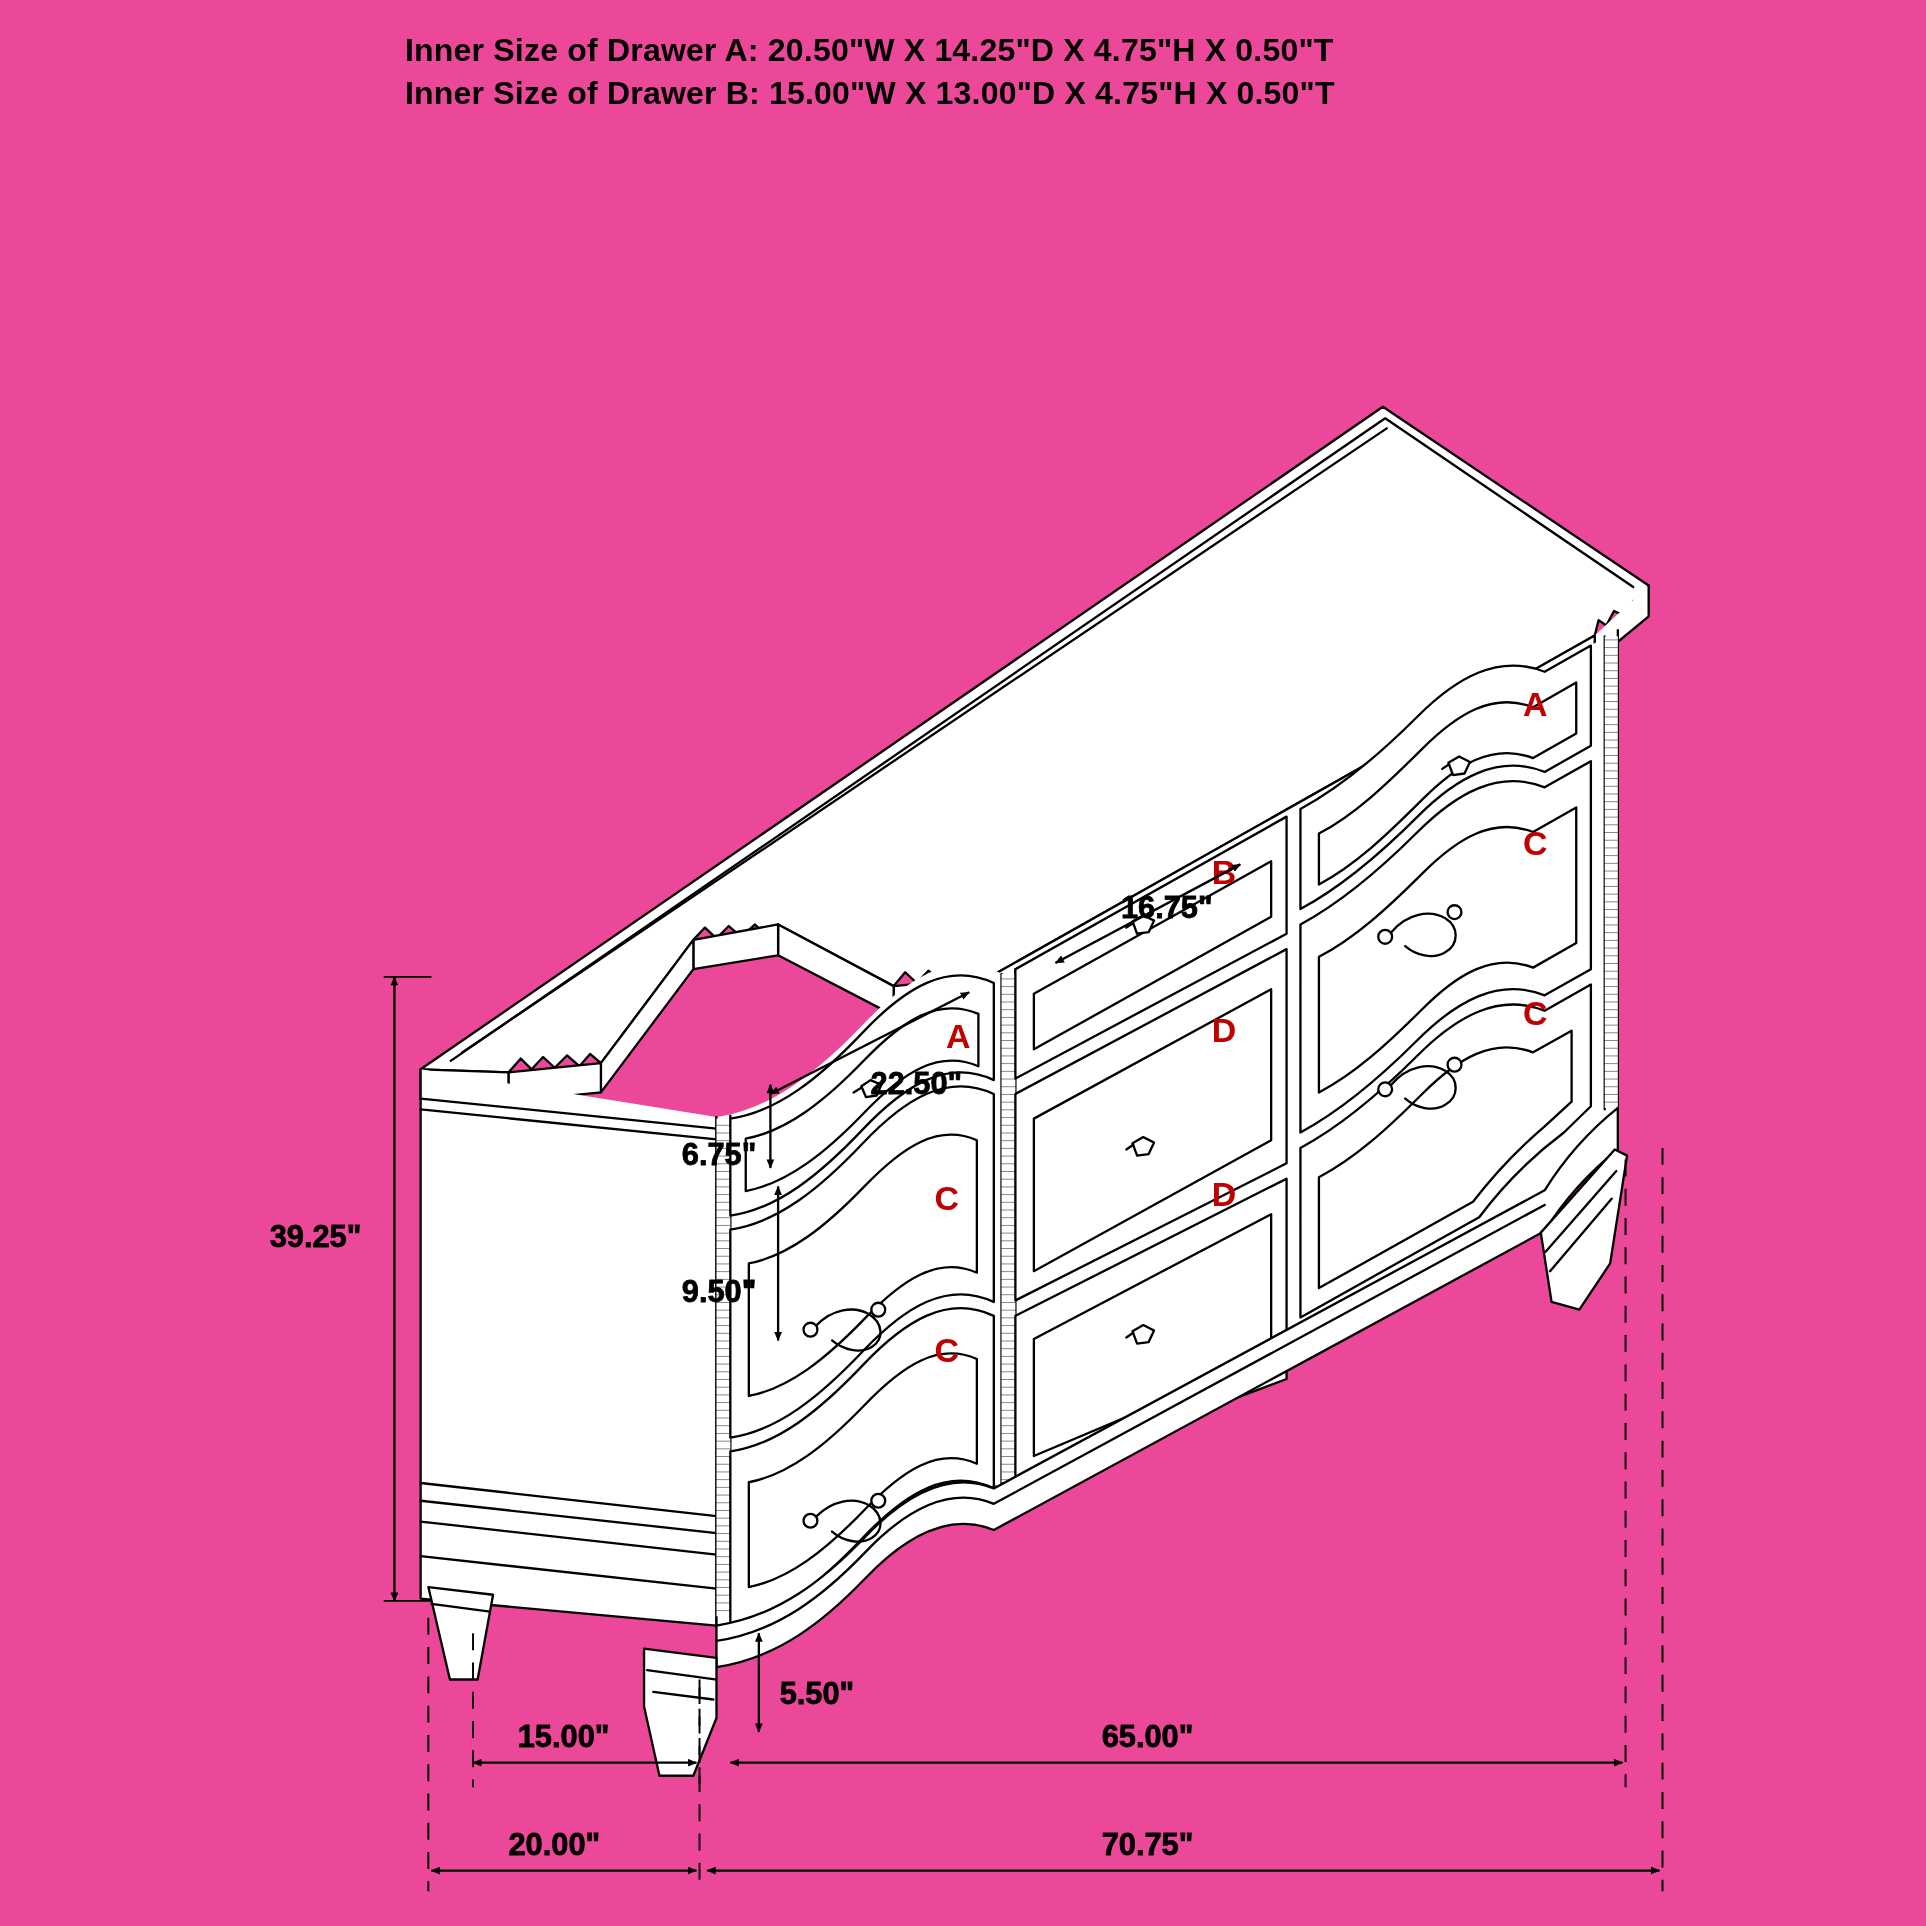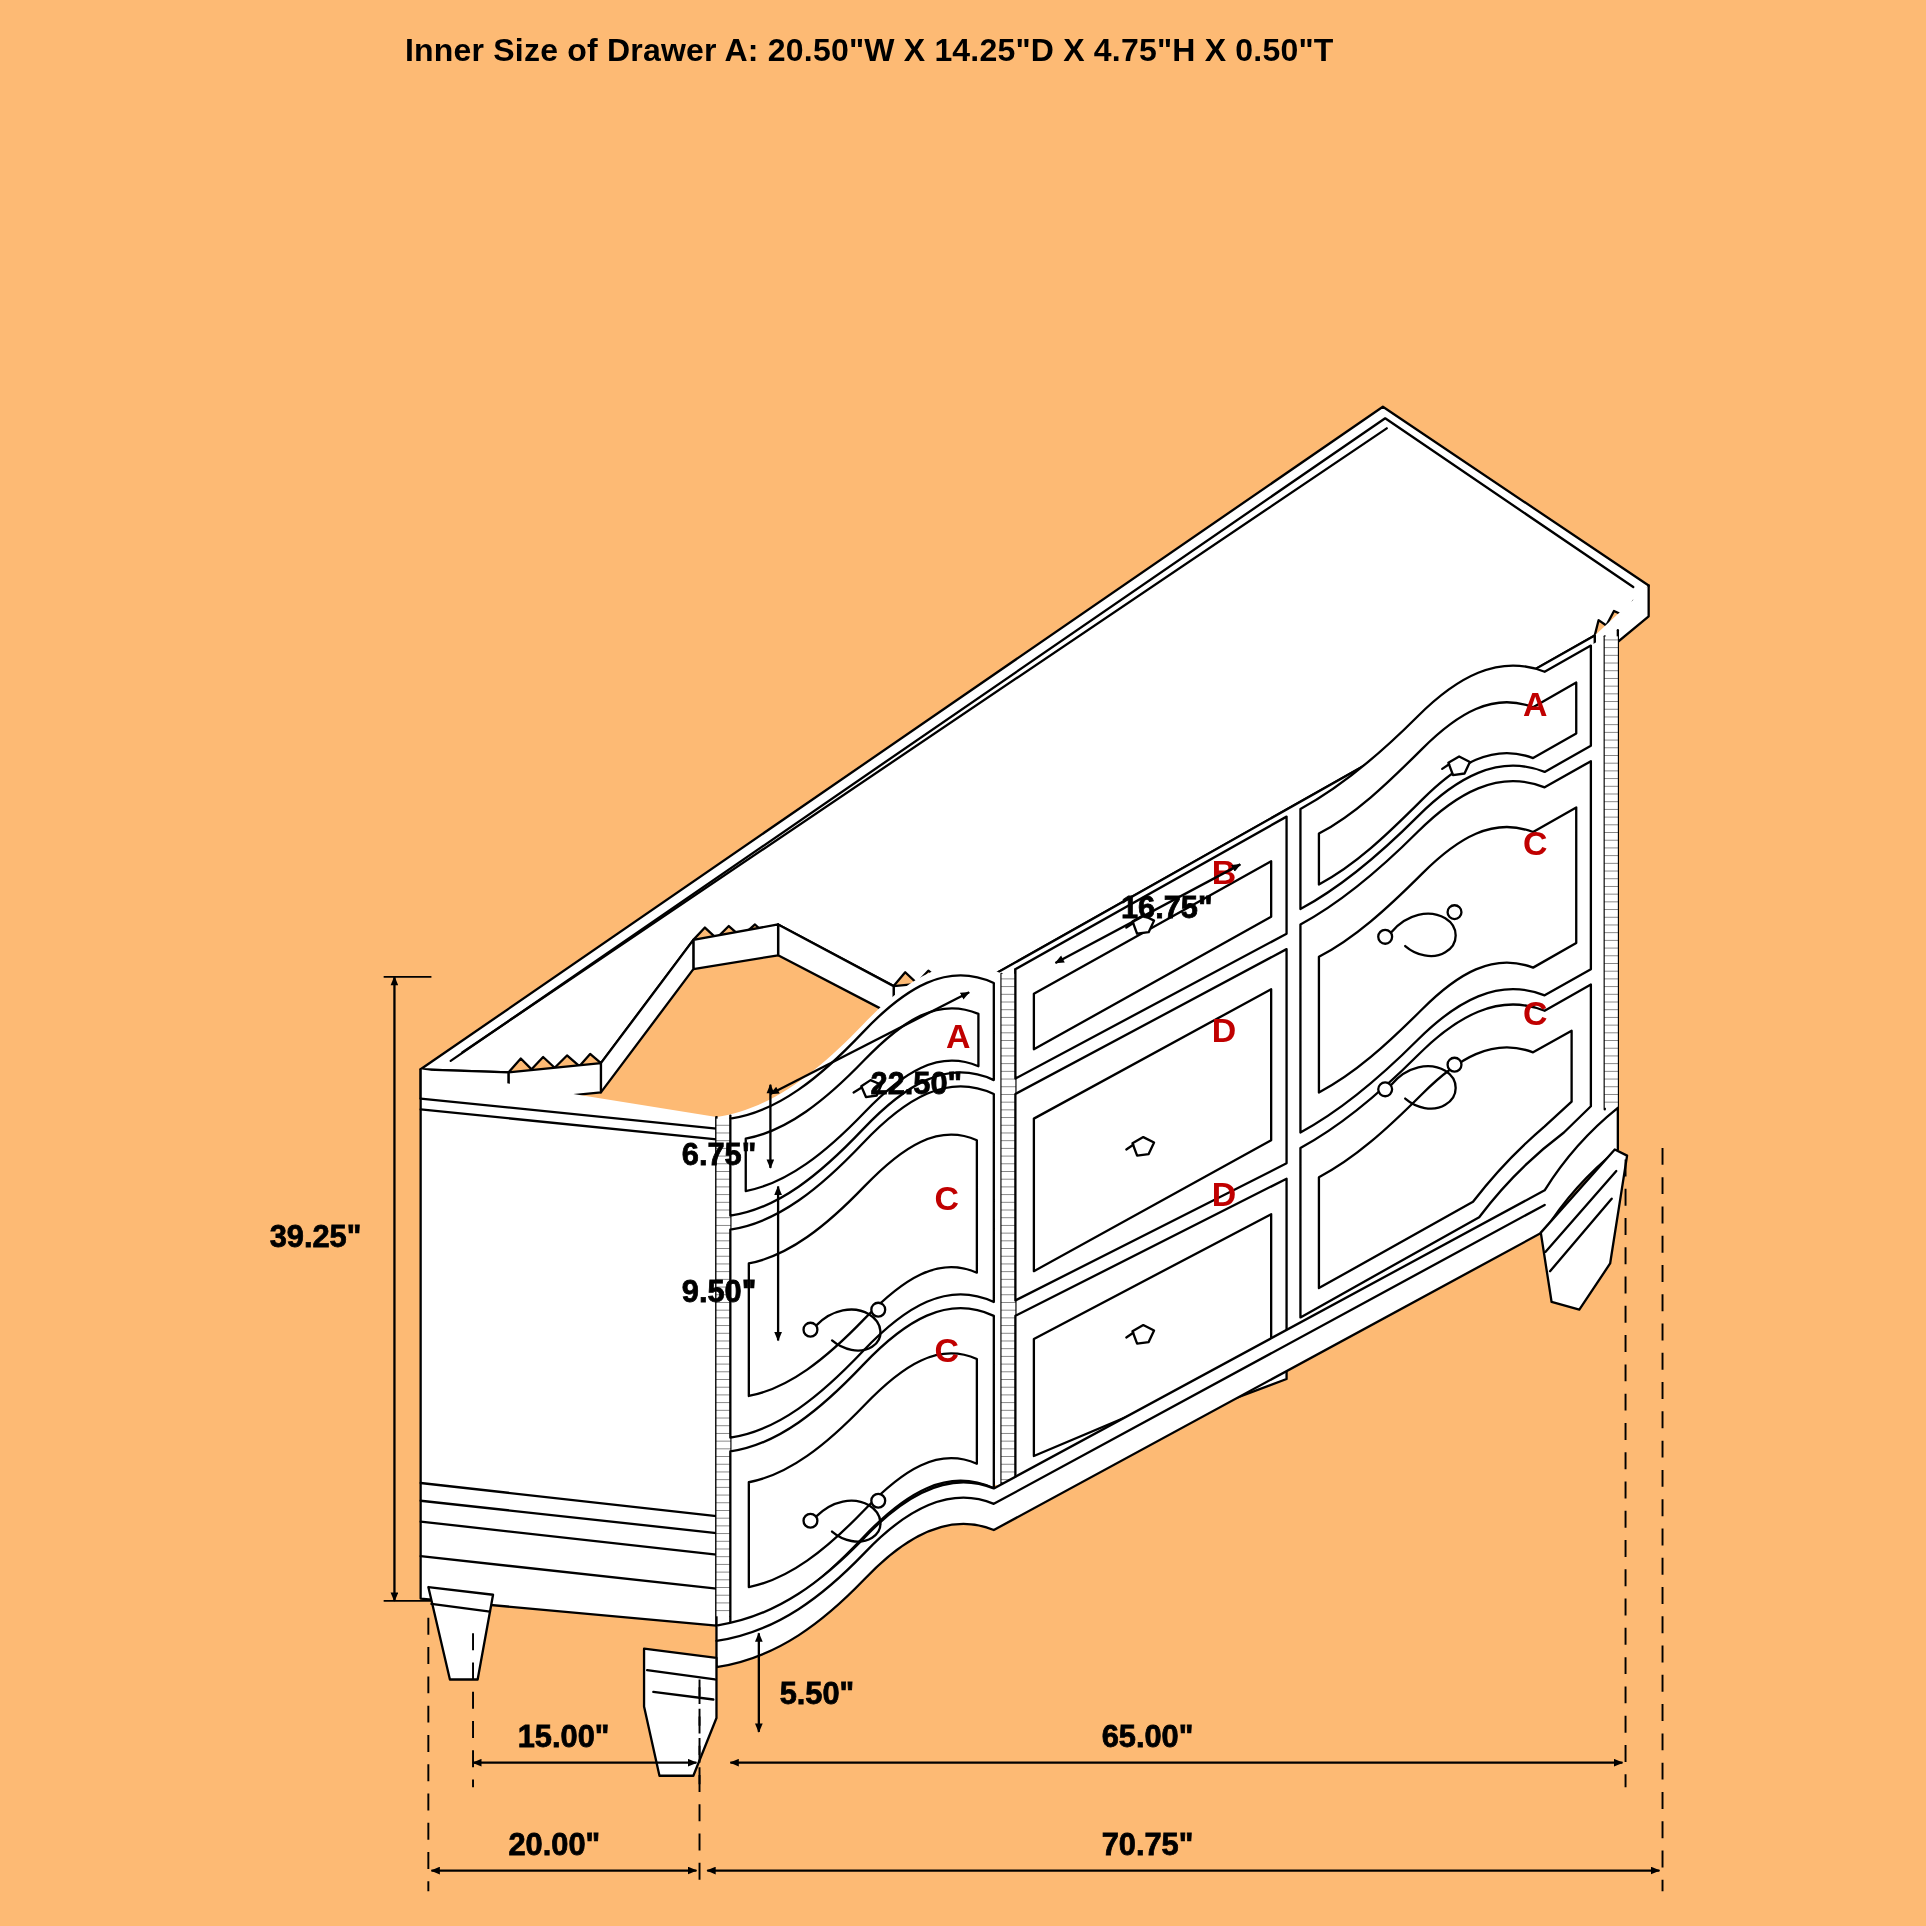--- a/index.html
+++ b/index.html
@@ -4,21 +4,21 @@
 <style>
   html, body {
     margin: 0;
     padding: 0;
     background: #ffffff;
   }
   #page {
     position: relative;
     width: 1926px;
     height: 1926px;
-    background: #fdba74;
+    background: #ec4899;
     font-family: "Liberation Sans", sans-serif;
     overflow: hidden;
   }
   
   #spec-block {
     position: absolute;
     left: 405px;
     top: 29px;
     width: 1156px;
   }
@@ -52,20 +52,21 @@
     fill: #c00000;
   }
 </style>
 </head>
 <body>
 
 <div id="page">
 
   <div id="spec-block">
     <div class="spec-line">Inner Size of Drawer A: 20.50"W X 14.25"D X 4.75"H X 0.50"T</div>
+    <div class="spec-line">Inner Size of Drawer B: 15.00"W X 13.00"D X 4.75"H X 0.50"T</div>
   </div>
 
   <svg id="drawing" viewBox="0 0 2500 2500">
     <defs>
       <marker id="arrEnd" markerWidth="14" markerHeight="14" refX="11" refY="5" orient="auto" markerUnits="userSpaceOnUse">
         <path d="M0,0 L12,5 L0,10 z" fill="#000"></path>
       </marker>
       <marker id="arrStart" markerWidth="14" markerHeight="14" refX="1" refY="5" orient="auto" markerUnits="userSpaceOnUse">
         <path d="M12,0 L0,5 L12,10 z" fill="#000"></path>
       </marker>

